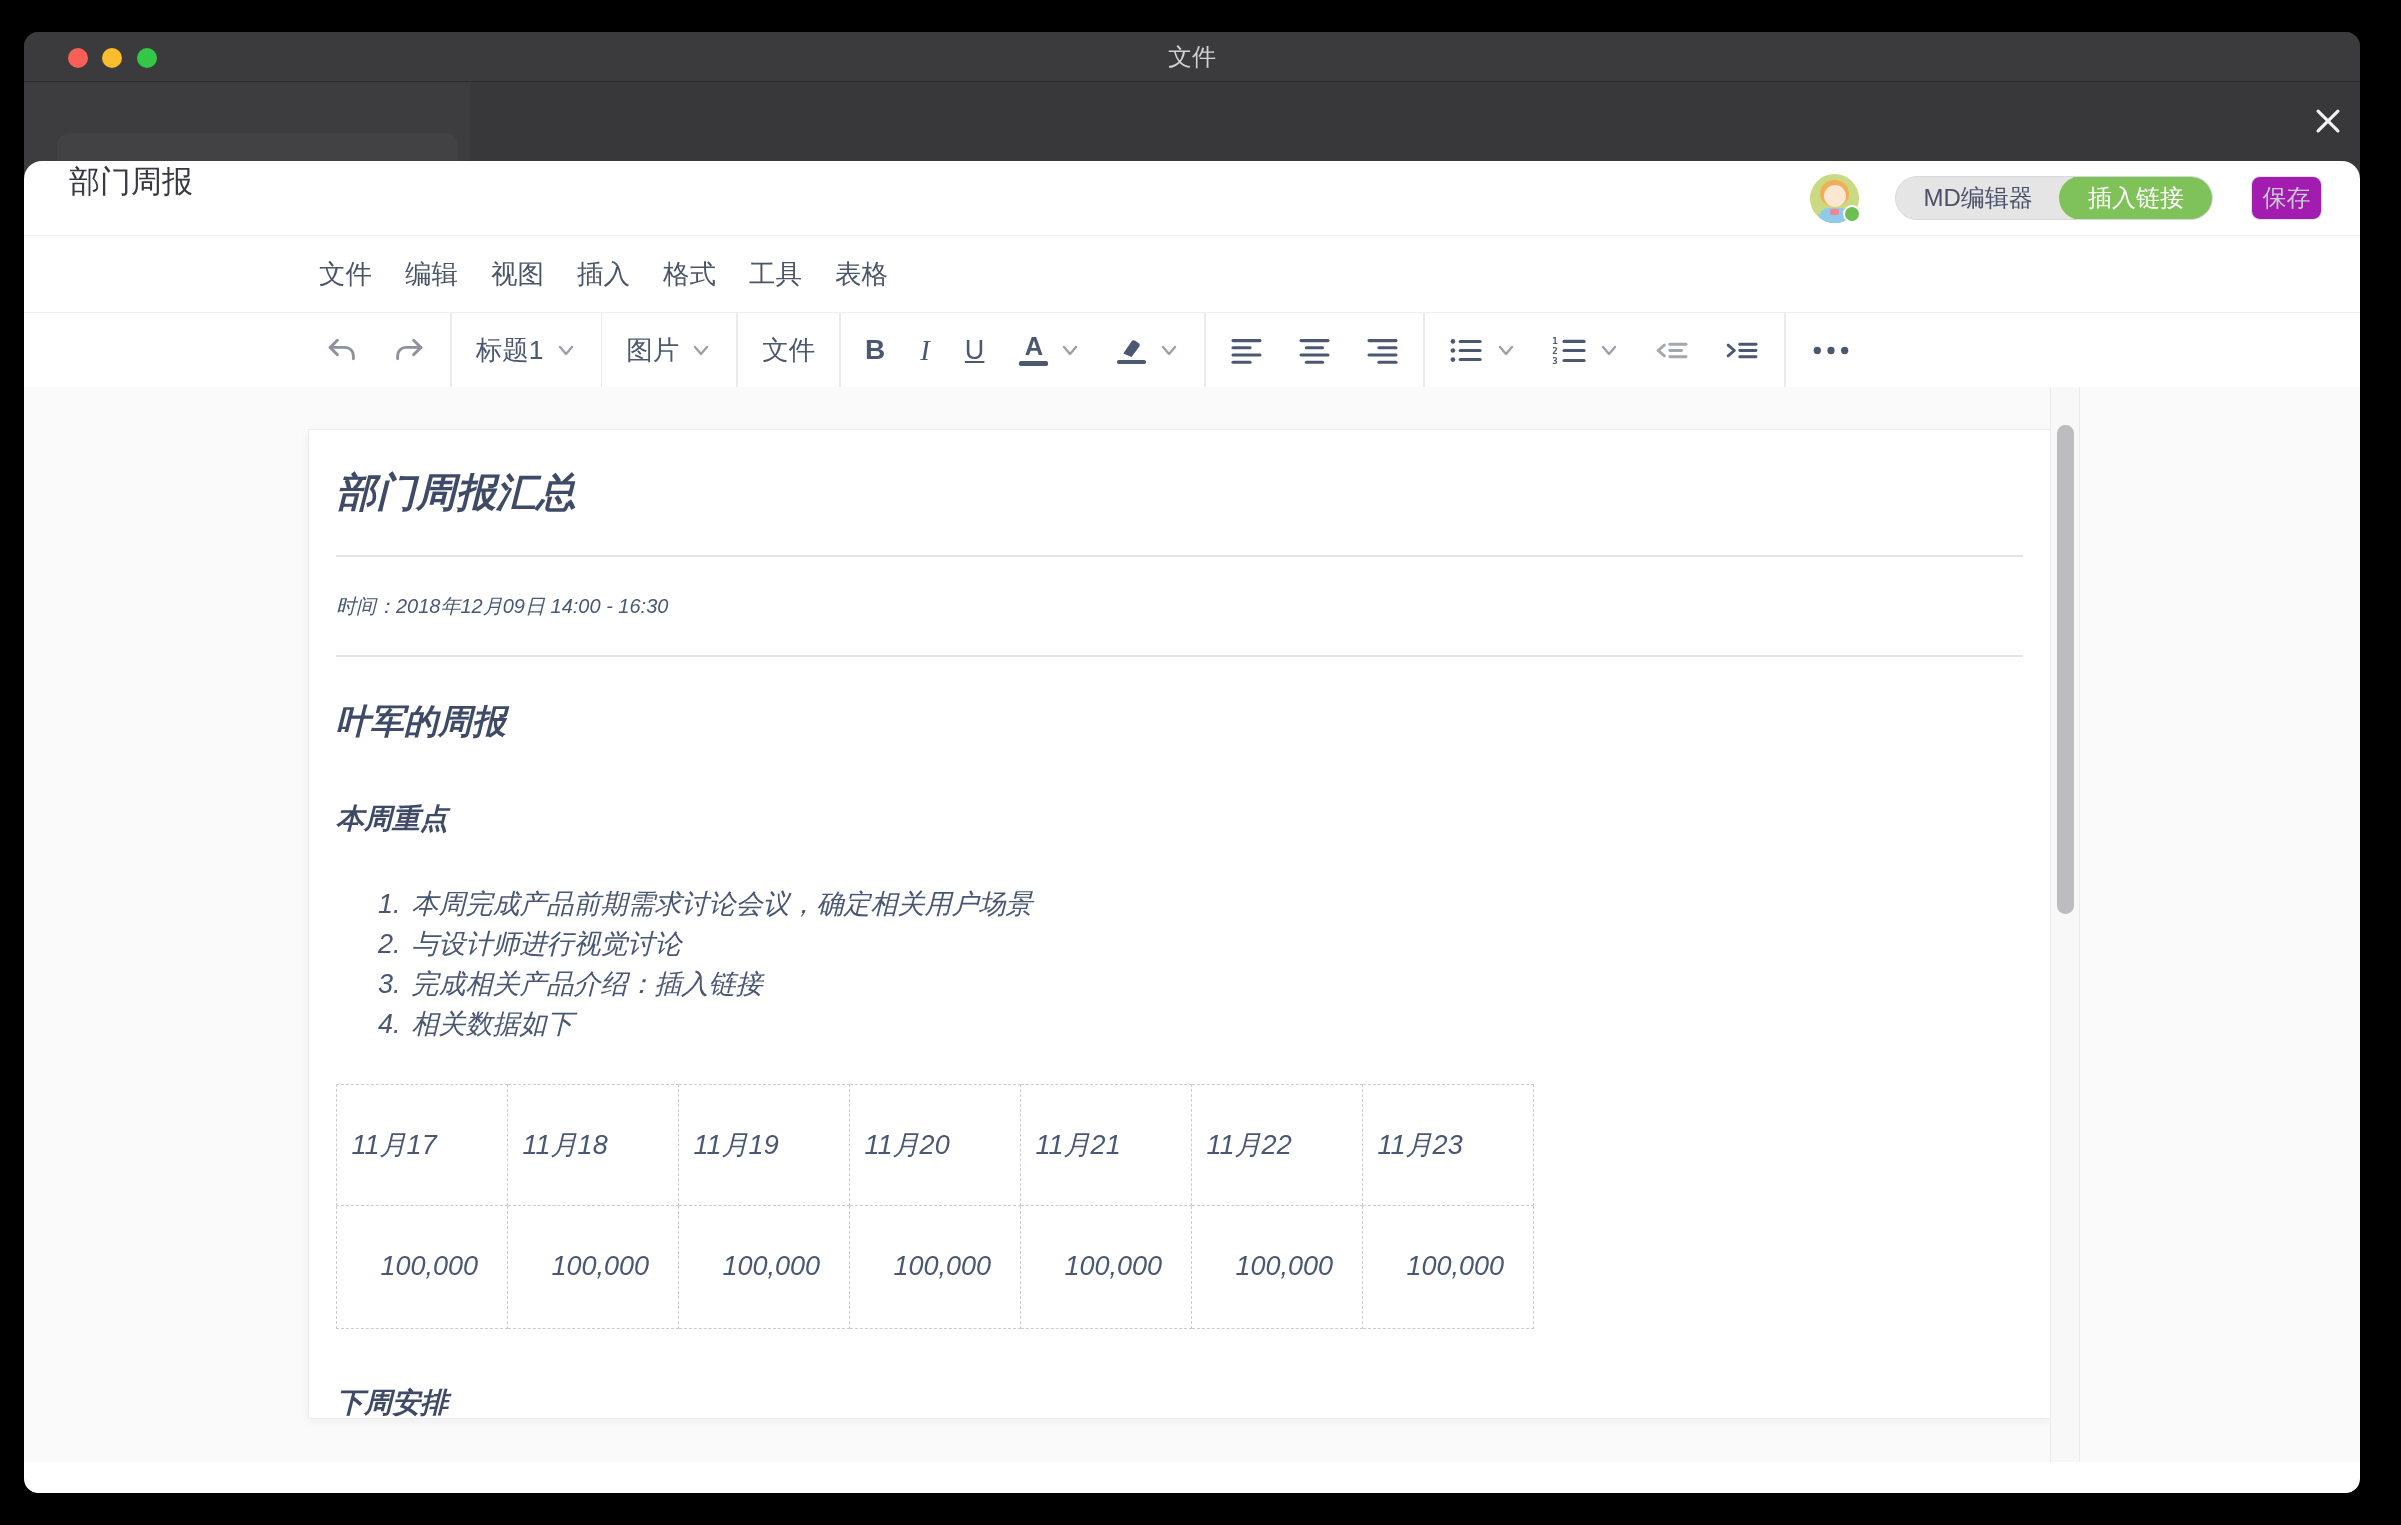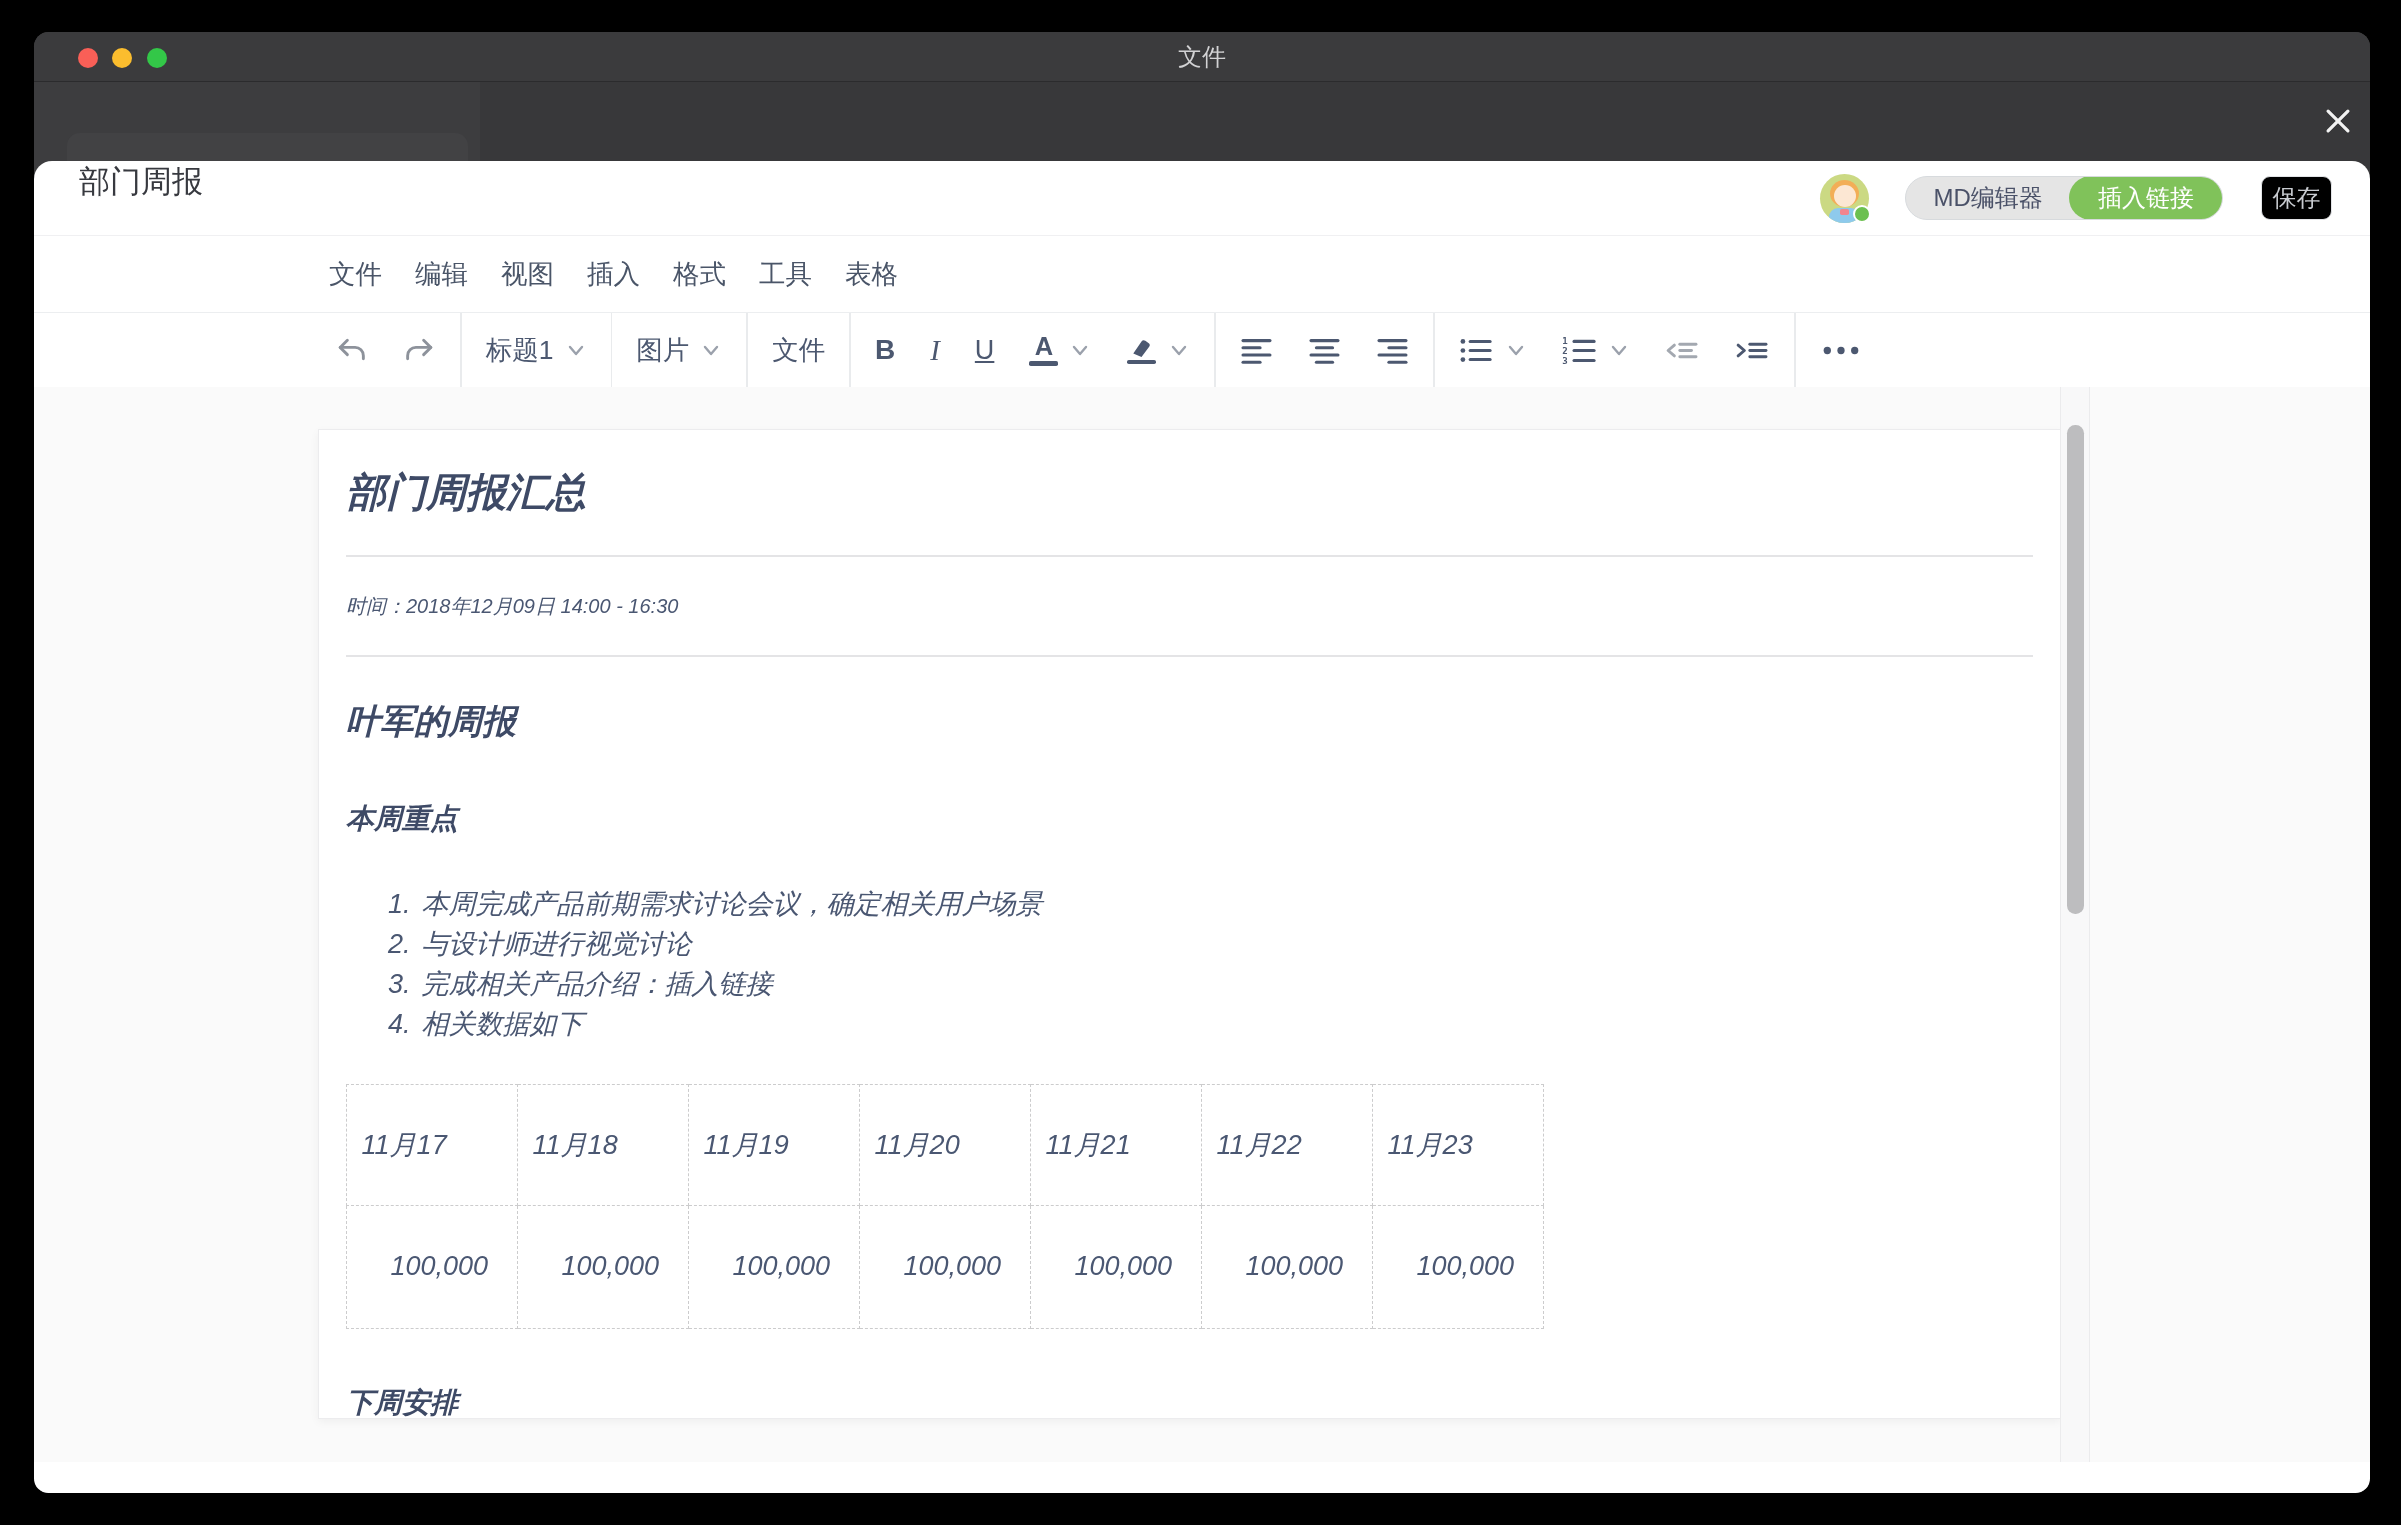--- a/index.html
+++ b/index.html
@@ -1,19 +1,19 @@
 <!DOCTYPE html>
 <html style="font-size:14.6px"><head>
 <meta charset="utf-8">
 <style>
   * { margin:0; padding:0; box-sizing:border-box; }
   html,body { width:2401px; height:1526px; background:#000; overflow:hidden;
     font-family:"Liberation Sans","DejaVu Sans",sans-serif; }
 
-  .window { position:absolute; left:34px; top:32px; width:2336px; height:1461px;
+  .window { position:absolute; left:24px; top:32px; width:2336px; height:1461px;
     border-radius:14.6px; overflow:hidden; background:#39393b; }
 
   
   .titlebar { position:relative; height:50px; background:#3b3b3d; border-bottom:0.9px solid #2b2b2d; }
   .traffic { position:absolute; top:15.5px; width:20px; height:20px; border-radius:50%; }
   .t-red { left:44px; background:#f95f57; }
   .t-yellow { left:78px; background:#fbbd2e; }
   .t-green { left:113px; background:#33c748; }
   .titlebar-title { position:absolute; left:0; right:0; top:0; height:50px; line-height:50px;
     text-align:center; color:#d2d2d4; font-size:24px; }
@@ -43,21 +43,21 @@
   .hdr-avatar .face { position:absolute; left:13.7px; top:11px; width:22px; height:22px; border-radius:50%; background:#fce7d3; }
   .hdr-avatar .body { position:absolute; left:9px; top:34px; width:31px; height:18px; border-radius:9px 9px 0 0; background:#8ecaec; }
   .hdr-avatar .bow { position:absolute; left:20px; top:35px; width:9px; height:6.4px; border-radius:1.8px; background:#f2868e; }
   .hdr-avatar .dot { position:absolute; right:-1.8px; bottom:-0.9px; width:18px; height:18px; border-radius:50%;
     background:#6cc050; border:2.7px solid #fff; }
 
   .segmented { display:flex; height:44px; border:0.9px solid #d7dadd; border-radius:22px; overflow:hidden; background:#e5e5e5; }
   .seg { padding:0 27px; font-size:24px; line-height:42px; color:#4a5168; cursor:pointer; }
   .seg.active { background:#80c25a; color:#fff; border-radius:22px; margin:-0.9px; padding:0 29px; line-height:44px; }
   .save-btn { margin-left:38px; width:71px; height:44px; border:0.9px solid #e2e4e7; border-radius:9px;
-    background:#000000; color:#c8cbd0; font-size:24px; text-align:center; line-height:42px; }
+    background:#a21caf; color:#c8cbd0; font-size:24px; text-align:center; line-height:42px; }
 
   
   .menubar { height:76px; display:flex; align-items:center; padding-left:295px; gap:33px; }
   .menu-item { font-size:26.5px; color:#4a5568; cursor:pointer; }
 
   
   .toolbar { height:76px; border-top:0.9px solid #eceef0; border-bottom:0.9px solid #eceef0;
     display:flex; align-items:center; padding-left:301px; color:#4c5870; }
   .tb-sep { width:1.8px; height:74px; background:#e9ebed; margin:0 24px; flex:none; }
   .tb-btn { display:flex; align-items:center; justify-content:center; cursor:pointer; flex:none; }

